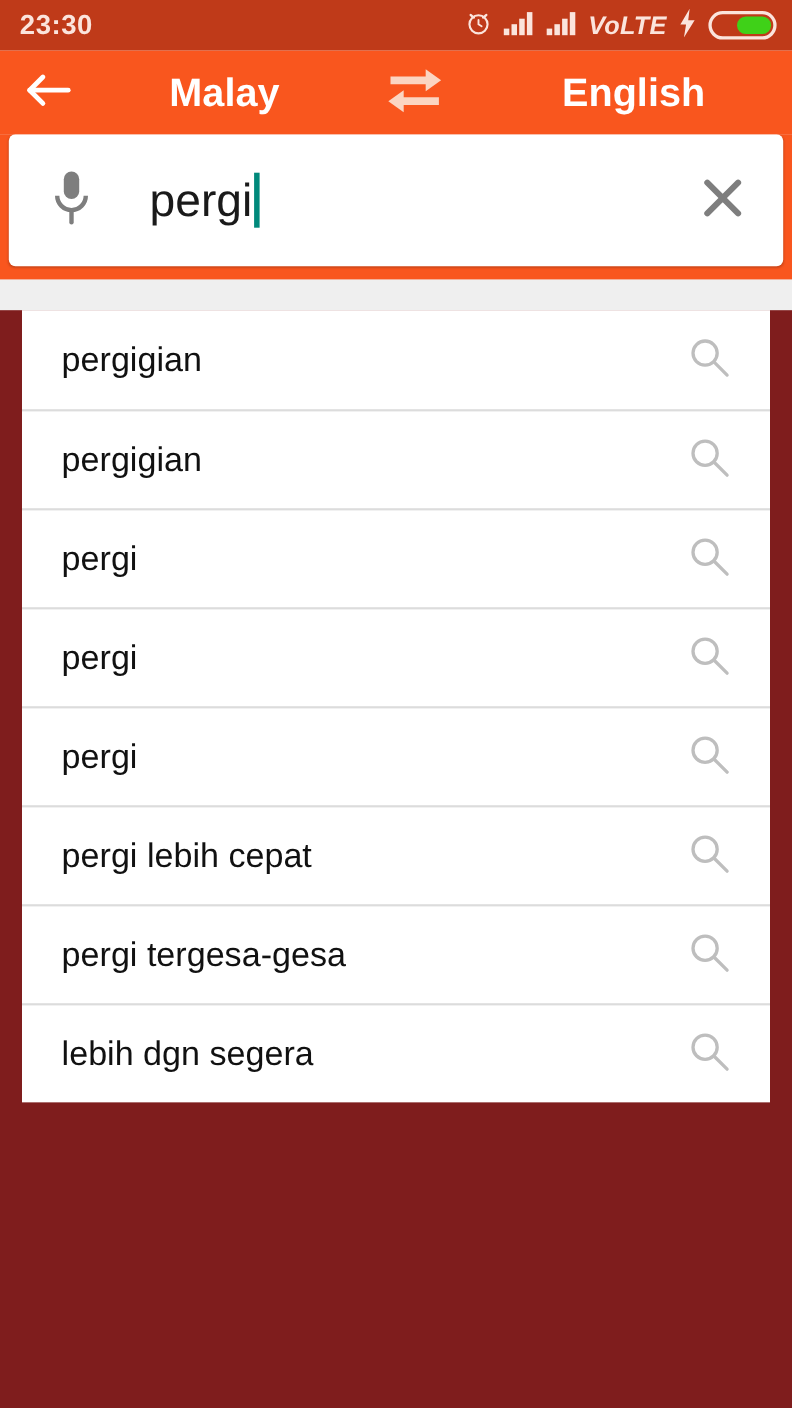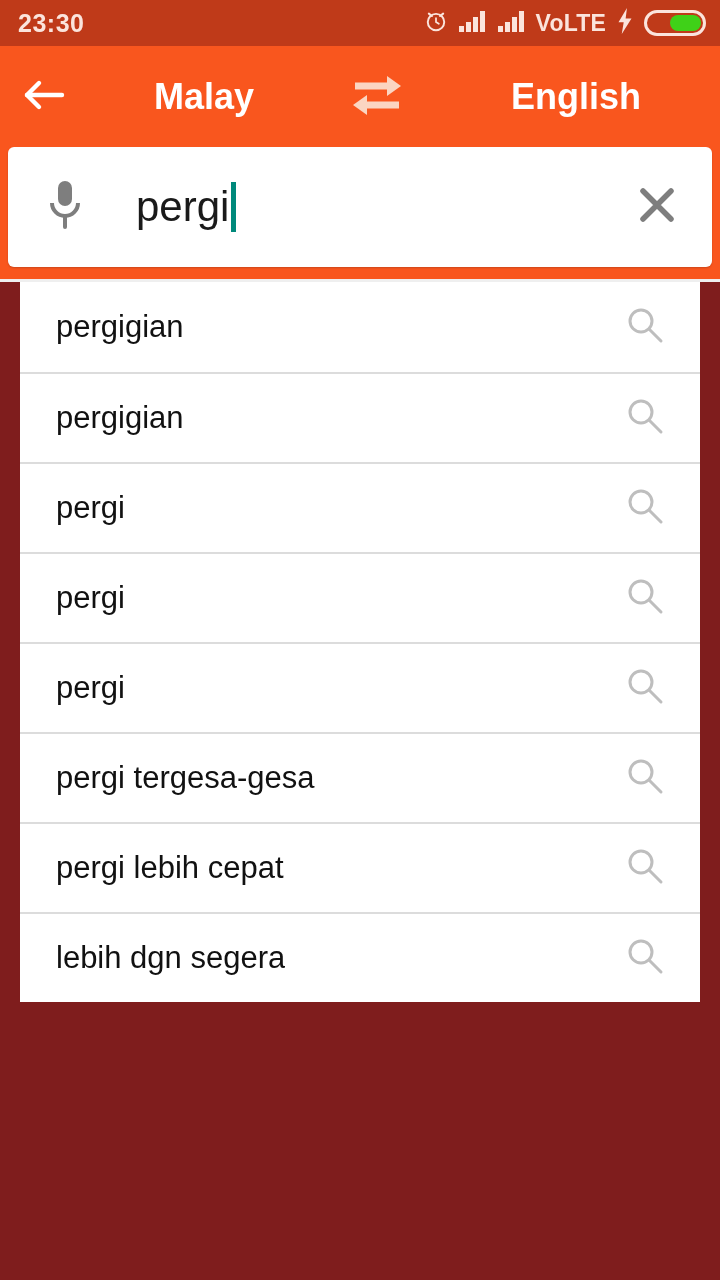--- a/index.html
+++ b/index.html
@@ -18,36 +18,36 @@
   }
   .status-time {
     color:#FBE4DC; font-size:25px; font-weight:bold; letter-spacing:0.5px;
   }
   .status-right {
     margin-left:auto; display:flex; align-items:center; gap:9px;
   }
   .alarm-icon { display:block; }
   .signal-icon { display:block; }
   .volte-text {
-    color:#FBE4DC; font-size:23px; font-weight:bold; letter-spacing:0.2px;
+    color:#FBE4DC; font-size:23px; font-weight:bold; letter-spacing:0.2px;font-style:italic;
   }
   .bolt-icon { display:block; }
   .battery {
     position:relative; width:62px; height:26px;
     border:3px solid #FBE4DC; border-radius:13px;
     display:flex; align-items:center; justify-content:flex-end;
     padding:2px;
   }
   .battery-fill {
     height:100%; width:60%; background:#3FD118; border-radius:9px;
   }
 
   
   .app-header {
-    position:relative; height:101px; background:#F9561E;
+    position:relative; height:76px; background:#F9561E;
     display:flex; align-items:center;
   }
   .back-btn {
     width:86px; display:flex; align-items:center; justify-content:center;
     cursor:pointer; height:100%;
   }
   .lang-src {
     color:#FFFFFF; font-size:36px; font-weight:bold;
     flex:0 0 auto; width:236px; text-align:center;
   }
@@ -251,40 +251,40 @@
         <span class="sugg-search-icon">
           <svg width="42" height="42" viewBox="0 0 42 42">
             <circle cx="17" cy="17" r="11" fill="none" stroke="#BEBEBE" stroke-width="3"></circle>
             <path d="M25 25 L37 37" stroke="#BEBEBE" stroke-width="3" stroke-linecap="round"></path>
           </svg>
         </span>
       </div>
 
 
       <div class="sugg-row">
+        <span class="sugg-label">pergi lebih cepat</span>
+        <span class="sugg-search-icon">
+          <svg width="42" height="42" viewBox="0 0 42 42">
+            <circle cx="17" cy="17" r="11" fill="none" stroke="#BEBEBE" stroke-width="3"></circle>
+            <path d="M25 25 L37 37" stroke="#BEBEBE" stroke-width="3" stroke-linecap="round"></path>
+          </svg>
+        </span>
+      </div>
+
+      <div class="sugg-row">
         <span class="sugg-label">pergi tergesa-gesa</span>
         <span class="sugg-search-icon">
           <svg width="42" height="42" viewBox="0 0 42 42">
             <circle cx="17" cy="17" r="11" fill="none" stroke="#BEBEBE" stroke-width="3"></circle>
             <path d="M25 25 L37 37" stroke="#BEBEBE" stroke-width="3" stroke-linecap="round"></path>
           </svg>
         </span>
       </div>
 
       <div class="sugg-row">
-        <span class="sugg-label">pergi lebih cepat</span>
-        <span class="sugg-search-icon">
-          <svg width="42" height="42" viewBox="0 0 42 42">
-            <circle cx="17" cy="17" r="11" fill="none" stroke="#BEBEBE" stroke-width="3"></circle>
-            <path d="M25 25 L37 37" stroke="#BEBEBE" stroke-width="3" stroke-linecap="round"></path>
-          </svg>
-        </span>
-      </div>
-
-      <div class="sugg-row">
         <span class="sugg-label">lebih dgn segera</span>
         <span class="sugg-search-icon">
           <svg width="42" height="42" viewBox="0 0 42 42">
             <circle cx="17" cy="17" r="11" fill="none" stroke="#BEBEBE" stroke-width="3"></circle>
             <path d="M25 25 L37 37" stroke="#BEBEBE" stroke-width="3" stroke-linecap="round"></path>
           </svg>
         </span>
       </div>
 
     </div>

